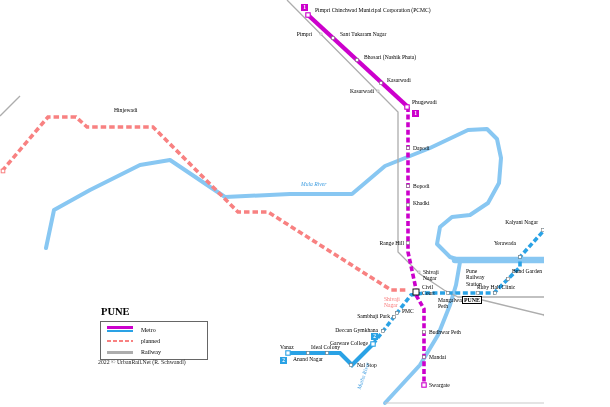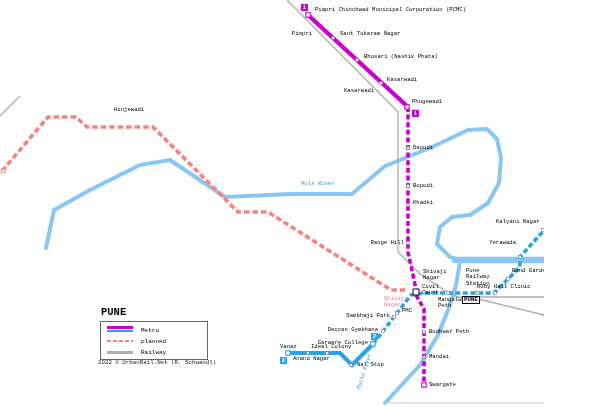--- a/index.html
+++ b/index.html
@@ -1,17 +1,17 @@
 <!DOCTYPE html>
 <html><head>
 <meta charset="utf-8">
 <style>
   html,body{margin:0;padding:0;background:#fff;}
   #map{position:relative;width:544px;height:407px;background:#fff;overflow:hidden;
-       font-family:Liberation Mono, monospace;}
+       font-family:Liberation Serif, serif;}
   #rails{position:absolute;left:0;top:0;}
   .lbl{position:absolute;font-size:5.6px;line-height:1.12;color:#000;white-space:nowrap;z-index:5;}
   .wrap{white-space:normal;}
   .r{text-align:right;}
   .river{color:#3d9ce0;font-style:italic;}
   .red{color:#f97b7b;}
   .rot{transform:rotate(-72deg);transform-origin:0 100%;}
   .badge{position:absolute;width:7px;height:7px;color:#fff;font-size:5.5px;line-height:7px;
          font-weight:bold;text-align:center;z-index:6;}
   .b1{background:#cc00cc;}

